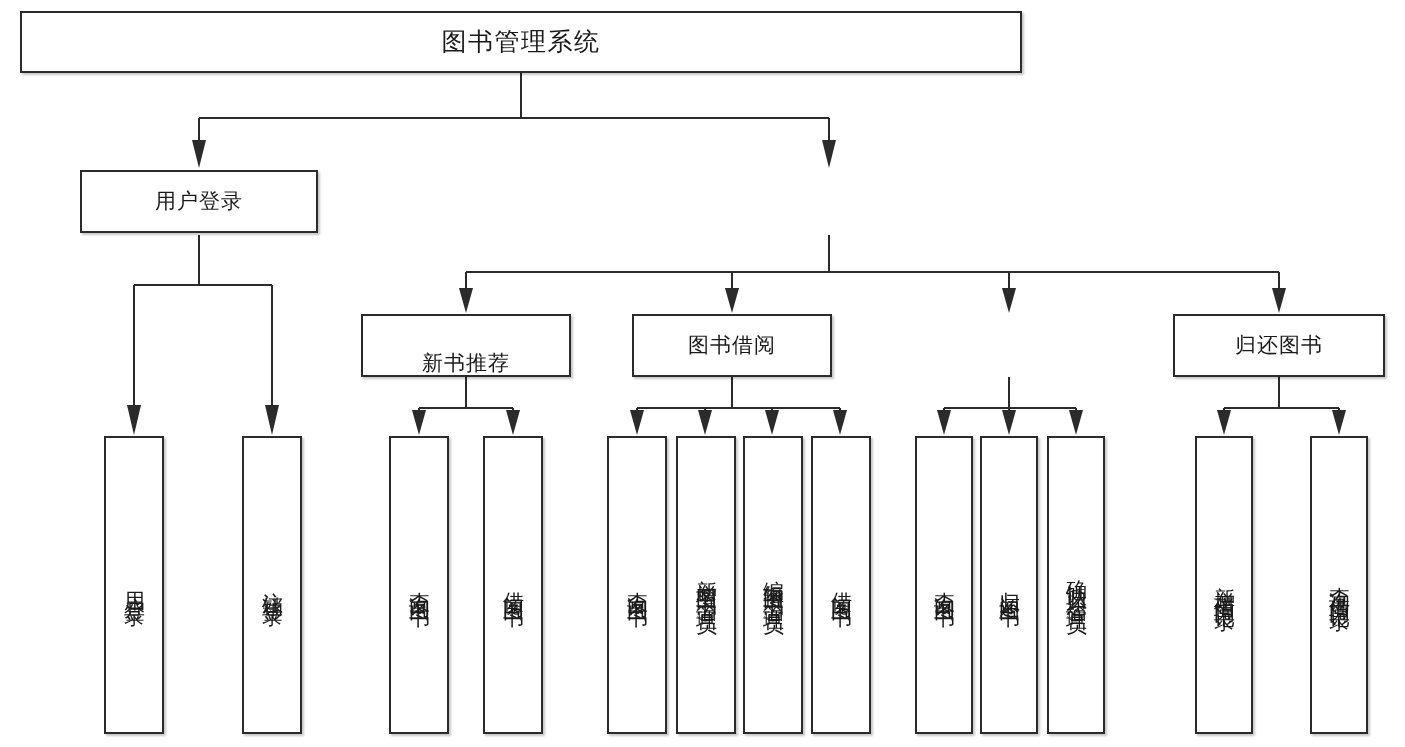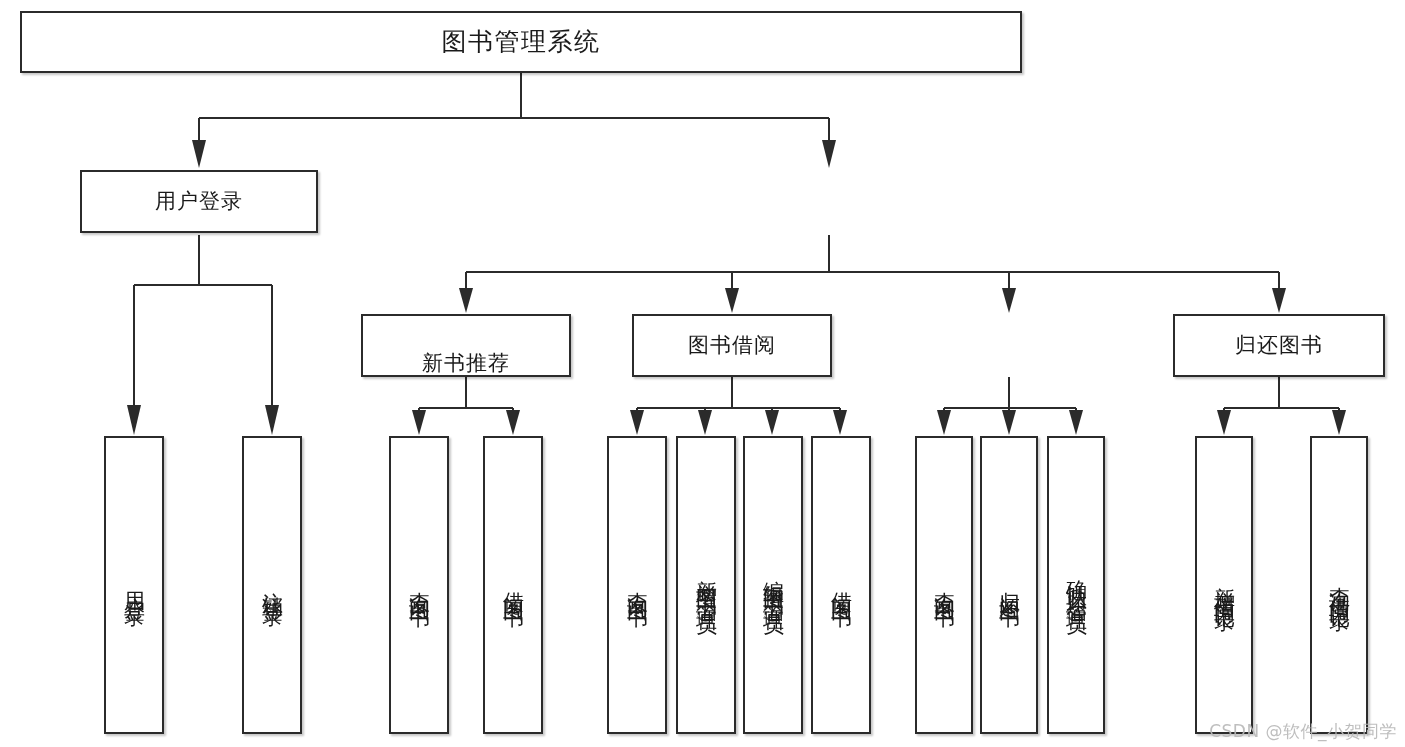--- a/index.html
+++ b/index.html
@@ -216,15 +216,14 @@
     <span class="label">确认归还（管理员）</span>
   </div>
 
   <div class="node leaf" style="left:1195px; top:436px; width:58px; height:298px;">
     <span class="label">新增借阅记录</span>
   </div>
   <div class="node leaf" style="left:1310px; top:436px; width:58px; height:298px;">
     <span class="label">查询借阅记录</span>
   </div>
 
-  <div id="watermark">CSDN @软件_小贺同学</div>
 
 </div>
 
 </body></html>

